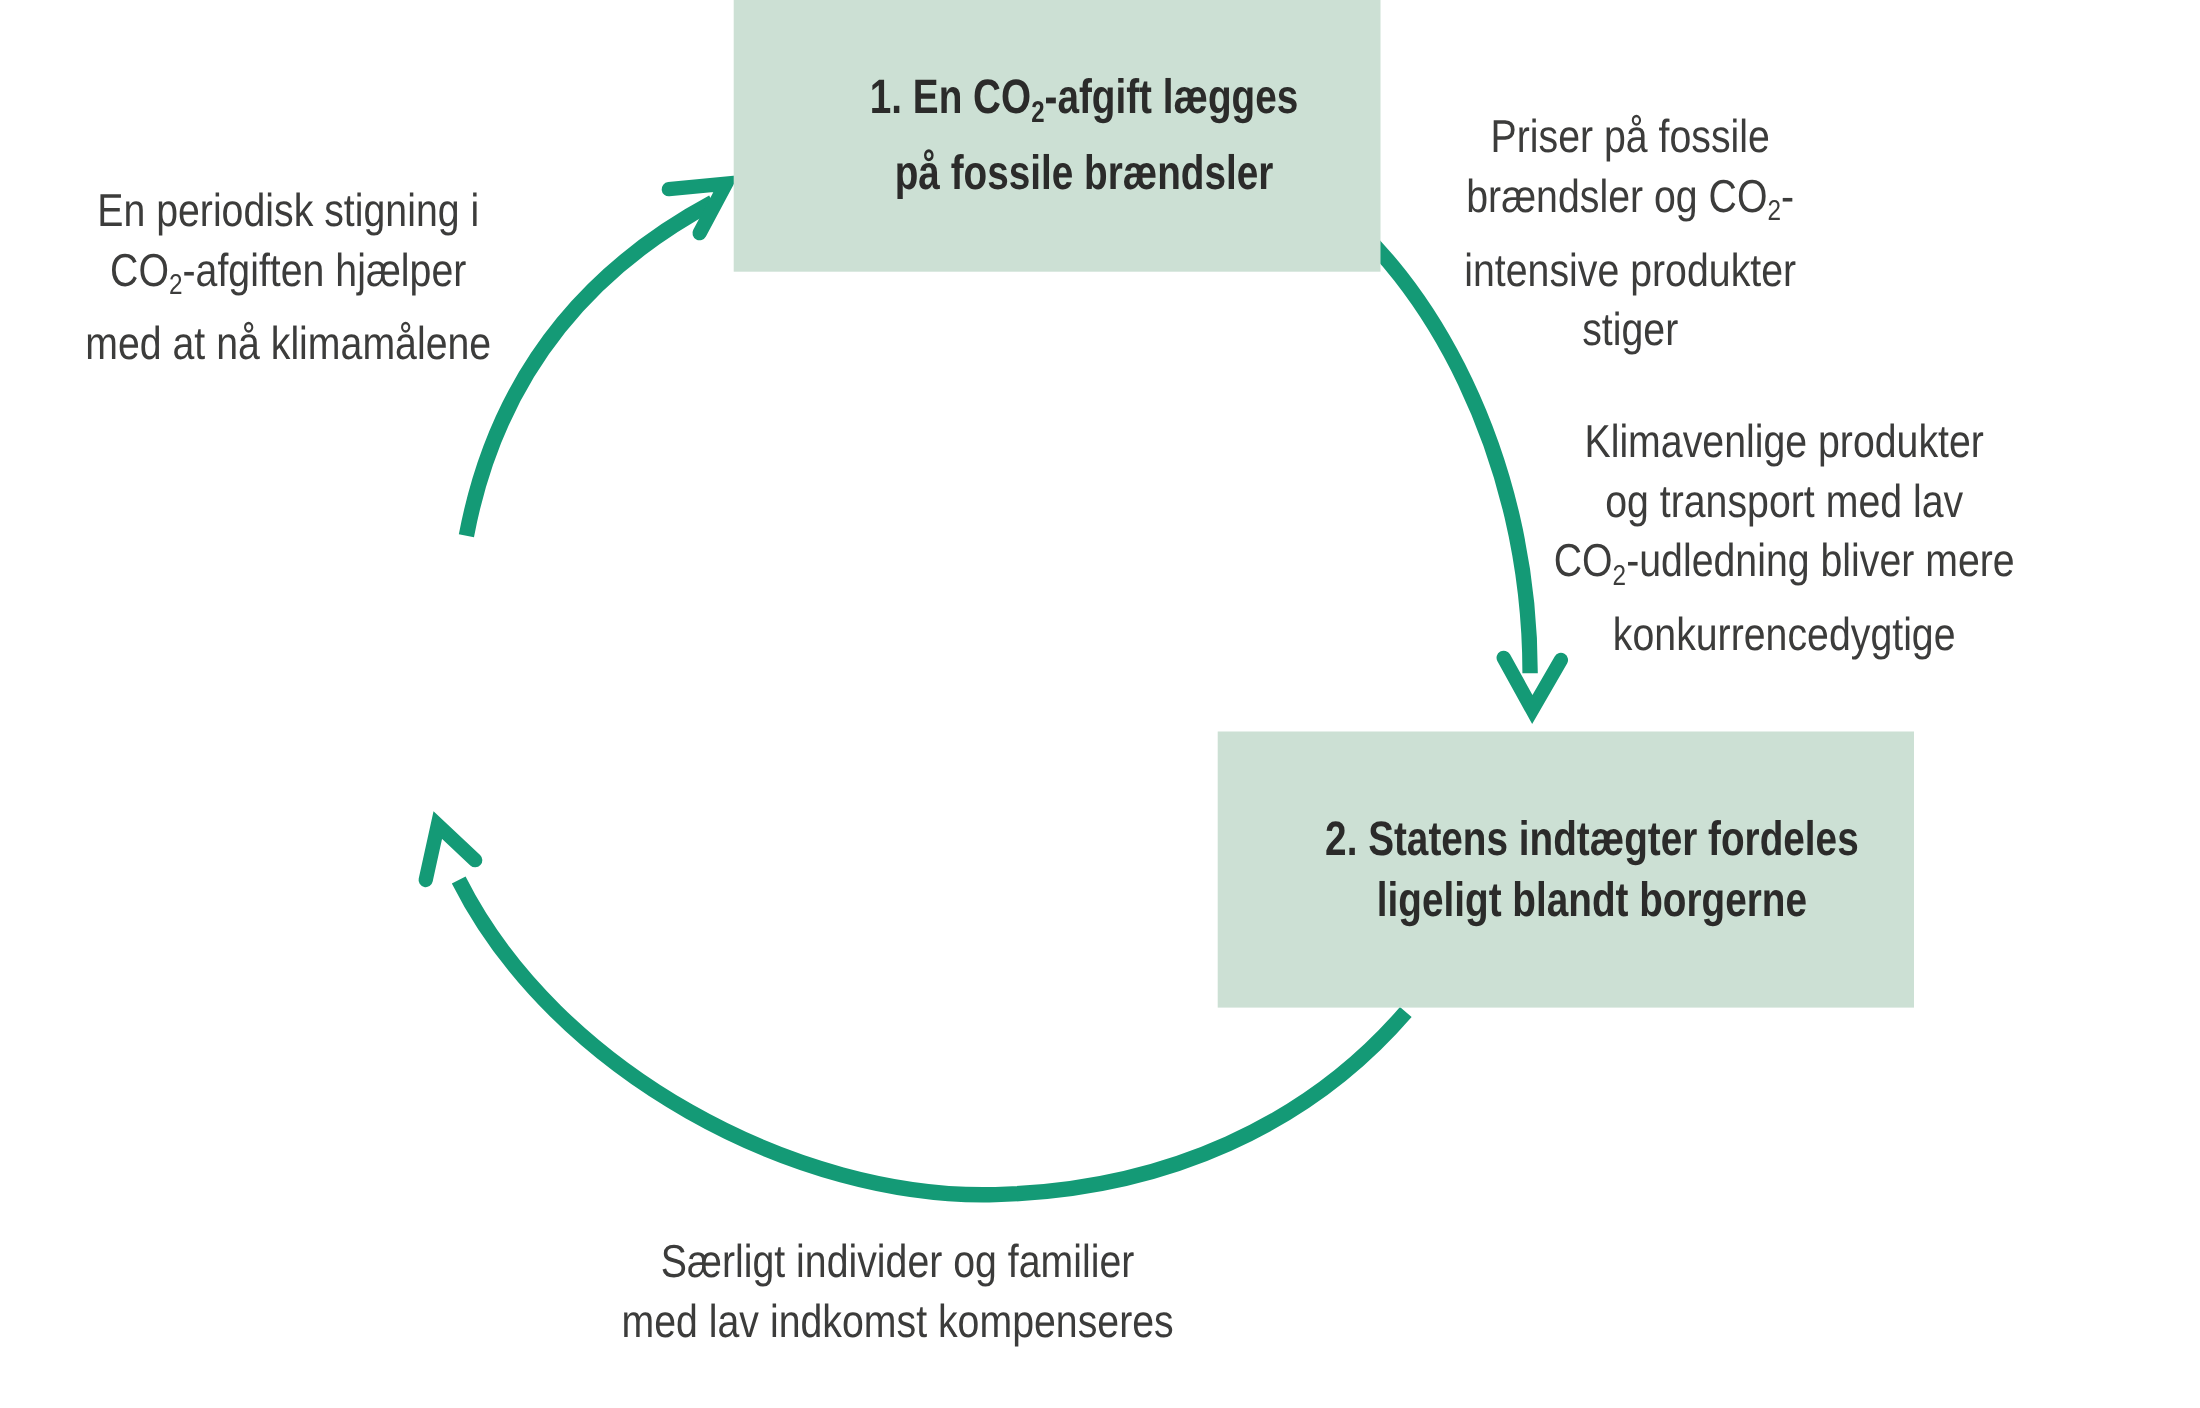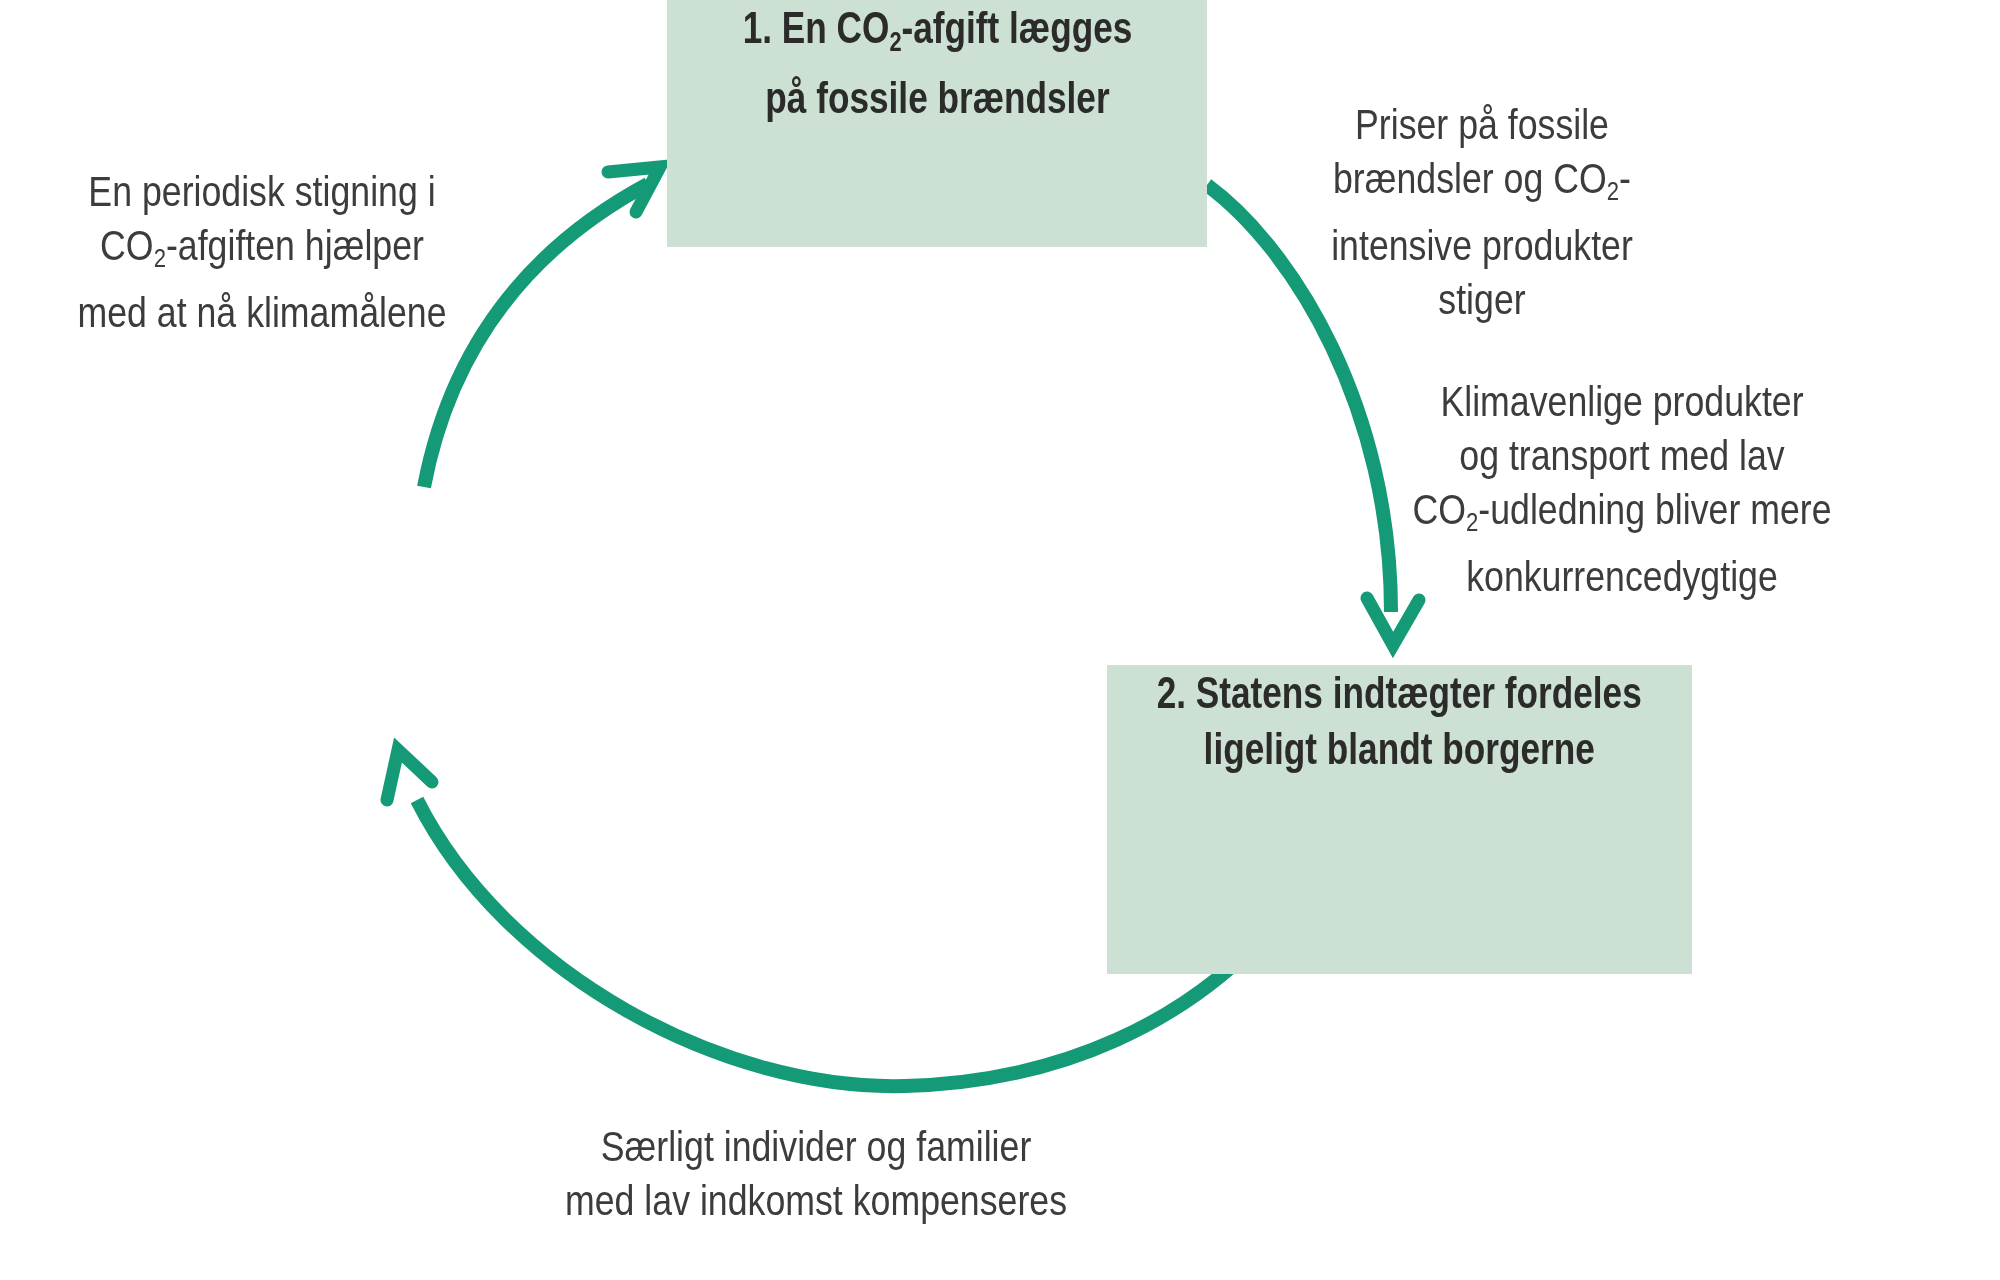--- a/index.html
+++ b/index.html
@@ -32,35 +32,36 @@
     fill:none;
     stroke:var(--arrow-color);
     stroke-width:13;
     stroke-linecap:round;
     stroke-linejoin:miter;
   }
   .step-box{
     position:absolute;
     background:var(--box-fill);
     display:flex;
-    align-items:flex-start;
+    align-items:center;
     justify-content:center;
+    padding-left:48px;
   }
   .box-text{
     font-weight:700;
     font-size:44px;
     line-height:56px;
     color:var(--box-text);
     text-align:center;
     white-space:nowrap;
     transform:scaleX(0.8);
     transform-origin:center;
   }
   .box1{left:667px;top:0;width:540px;height:247px;}
-  .box2{left:1107px;top:665px;width:585px;height:309px;}
+  .box2{left:1107px;top:665px;width:585px;height:251px;}
   .box3{left:80px;top:487px;width:588px;height:250px;}
   .annotation{
     position:absolute;
     font-weight:400;
     font-size:42px;
     line-height:54px;
     color:var(--annotation-text);
     text-align:center;
     white-space:nowrap;
     transform:translate(-50%,-50%) scaleX(0.85);

